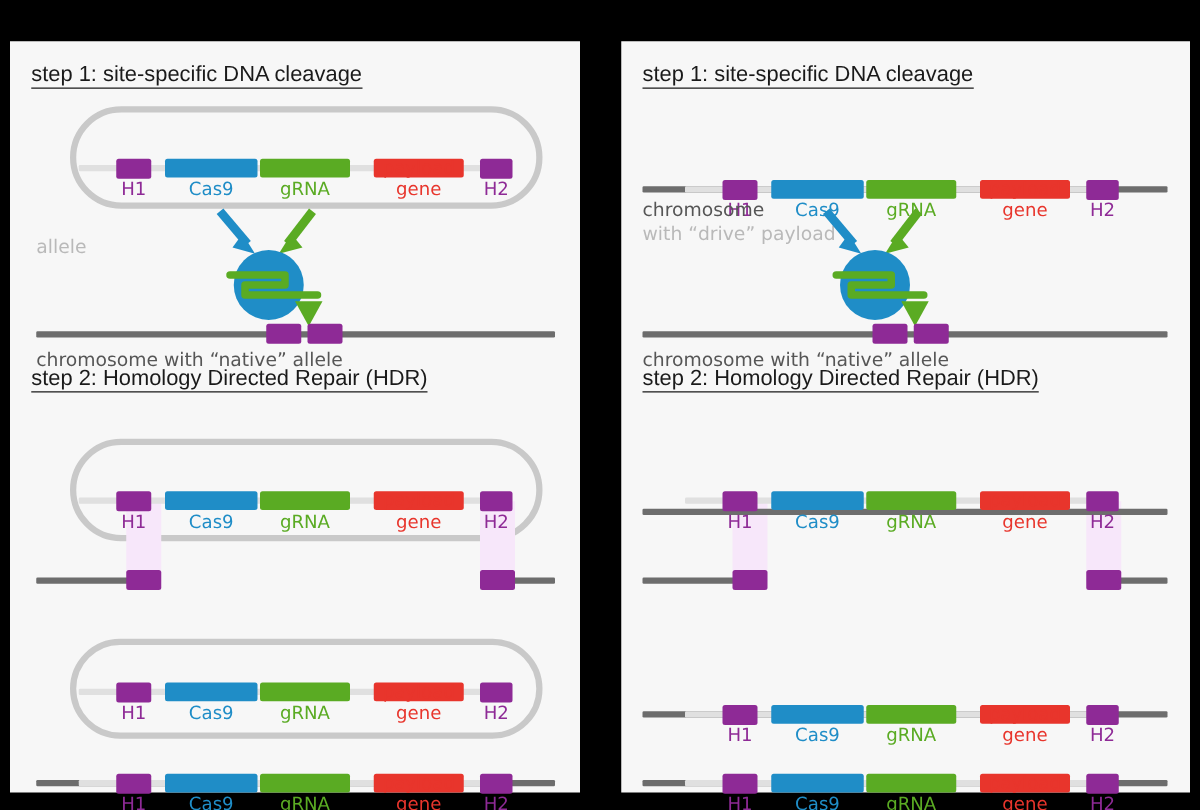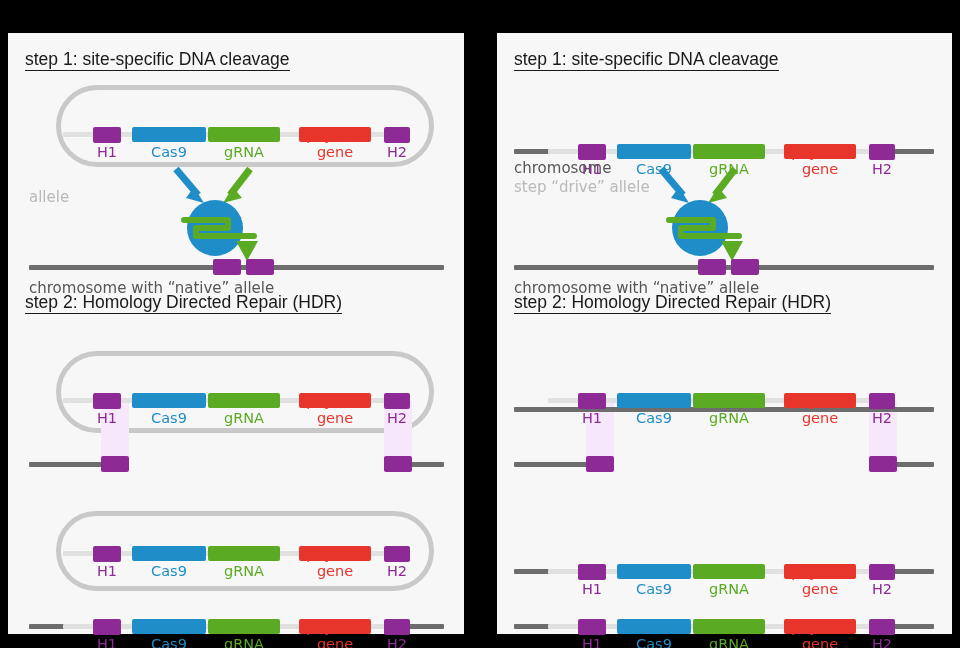--- a/index.html
+++ b/index.html
@@ -180,21 +180,21 @@
 
     <div class="lbl" style="left:14px; top:-22px;width:60px;color:#8e2a96;">H1</div>
     <div class="lbl" style="left:76px; top:-22px;width:60px;color:#1f8dc7;">Cas9</div>
     <div class="lbl" style="left:151px;top:-22px;width:60px;color:#5aab23;">gRNA</div>
     <div class="lbl two" style="left:242px;top:-39px;width:60px;color:#e8352c;">payload</div>
     <div class="lbl two" style="left:242px;top:-22px;width:60px;color:#e8352c;">gene</div>
     <div class="lbl" style="left:304px;top:-22px;width:60px;color:#8e2a96;">H2</div>
   </div>
 
   <div class="cap-dark" style="left:17px;top:126px;">chromosome</div>
-  <div class="cap-light" style="left:17px;top:145px;">step “drive” allele</div>
+  <div class="cap-light" style="left:17px;top:145px;">with “drive” payload</div>
 
   <div class="cas9-wrap" style="left:146px;top:132px;">
     <svg width="160" height="110" viewBox="0 0 160 110">
       <g>
         <path d="M18,4 L40,30" stroke="#1f8dc7" stroke-width="7" stroke-linecap="butt" fill="none"></path>
         <path d="M46,38 L28,33 L36,22 Z" fill="#1f8dc7"></path>
       </g>
       <g>
         <path d="M92,4 L72,30" stroke="#5aab23" stroke-width="7" stroke-linecap="butt" fill="none"></path>
         <path d="M65,38 L84,33 L75,22 Z" fill="#5aab23"></path>

